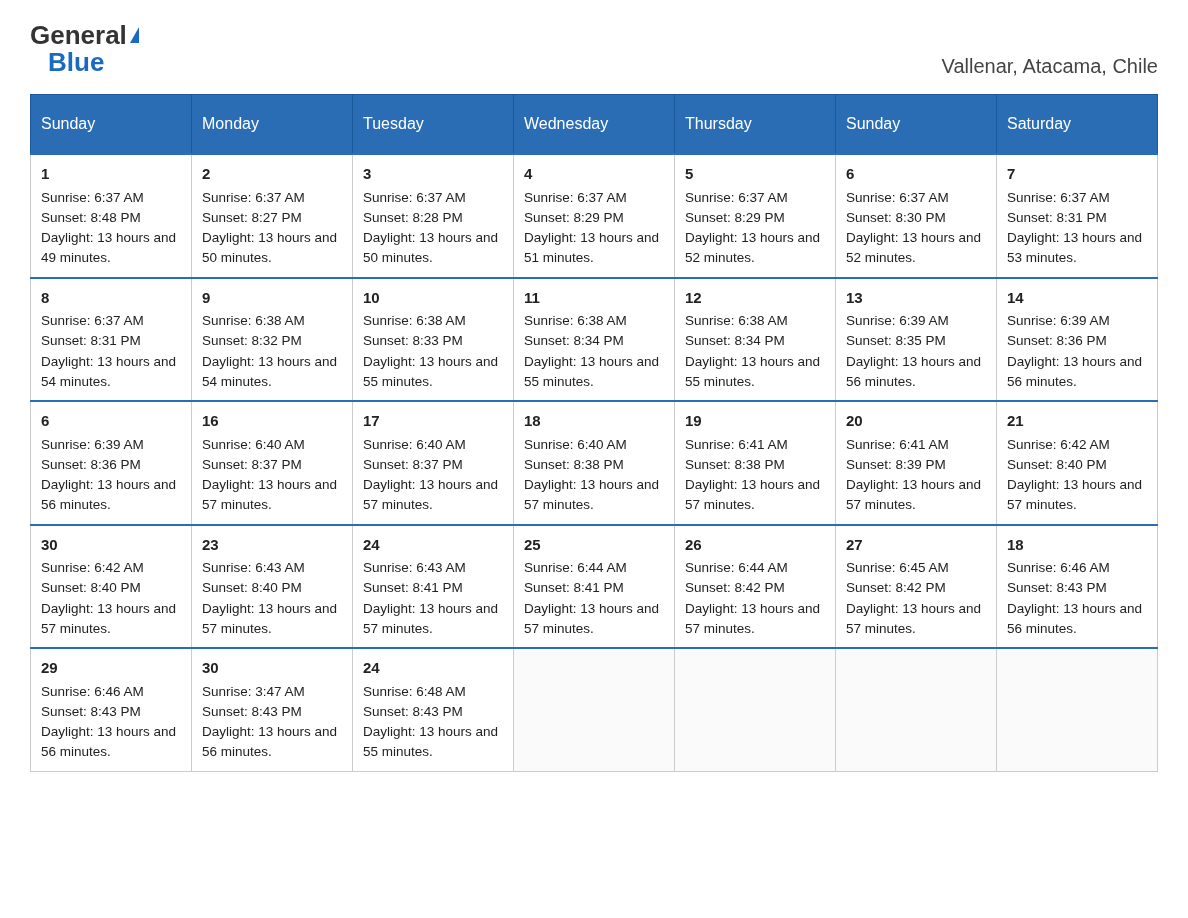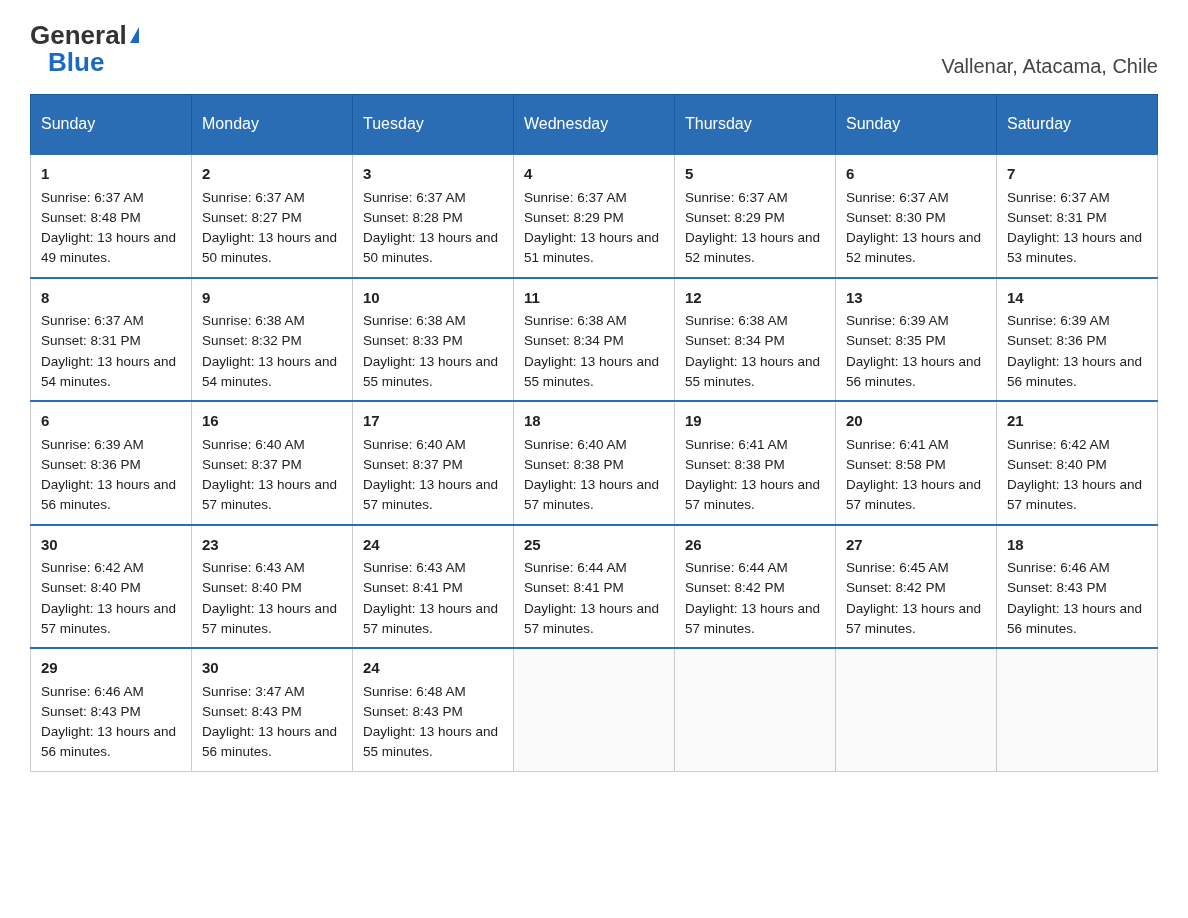--- a/index.html
+++ b/index.html
@@ -220,21 +220,21 @@
       </td>
         <td>
         <span class="day-num">19</span>
         <span>Sunrise: 6:41 AM</span><br>
         <span>Sunset: 8:38 PM</span><br>
         <span>Daylight: 13 hours and 57 minutes.</span>
       </td>
         <td>
         <span class="day-num">20</span>
         <span>Sunrise: 6:41 AM</span><br>
-        <span>Sunset: 8:58 PM</span><br>
+        <span>Sunset: 8:39 PM</span><br>
         <span>Daylight: 13 hours and 57 minutes.</span>
       </td>
         <td>
         <span class="day-num">21</span>
         <span>Sunrise: 6:42 AM</span><br>
         <span>Sunset: 8:40 PM</span><br>
         <span>Daylight: 13 hours and 57 minutes.</span>
       </td>
       </tr>
       <tr class="week-row">

